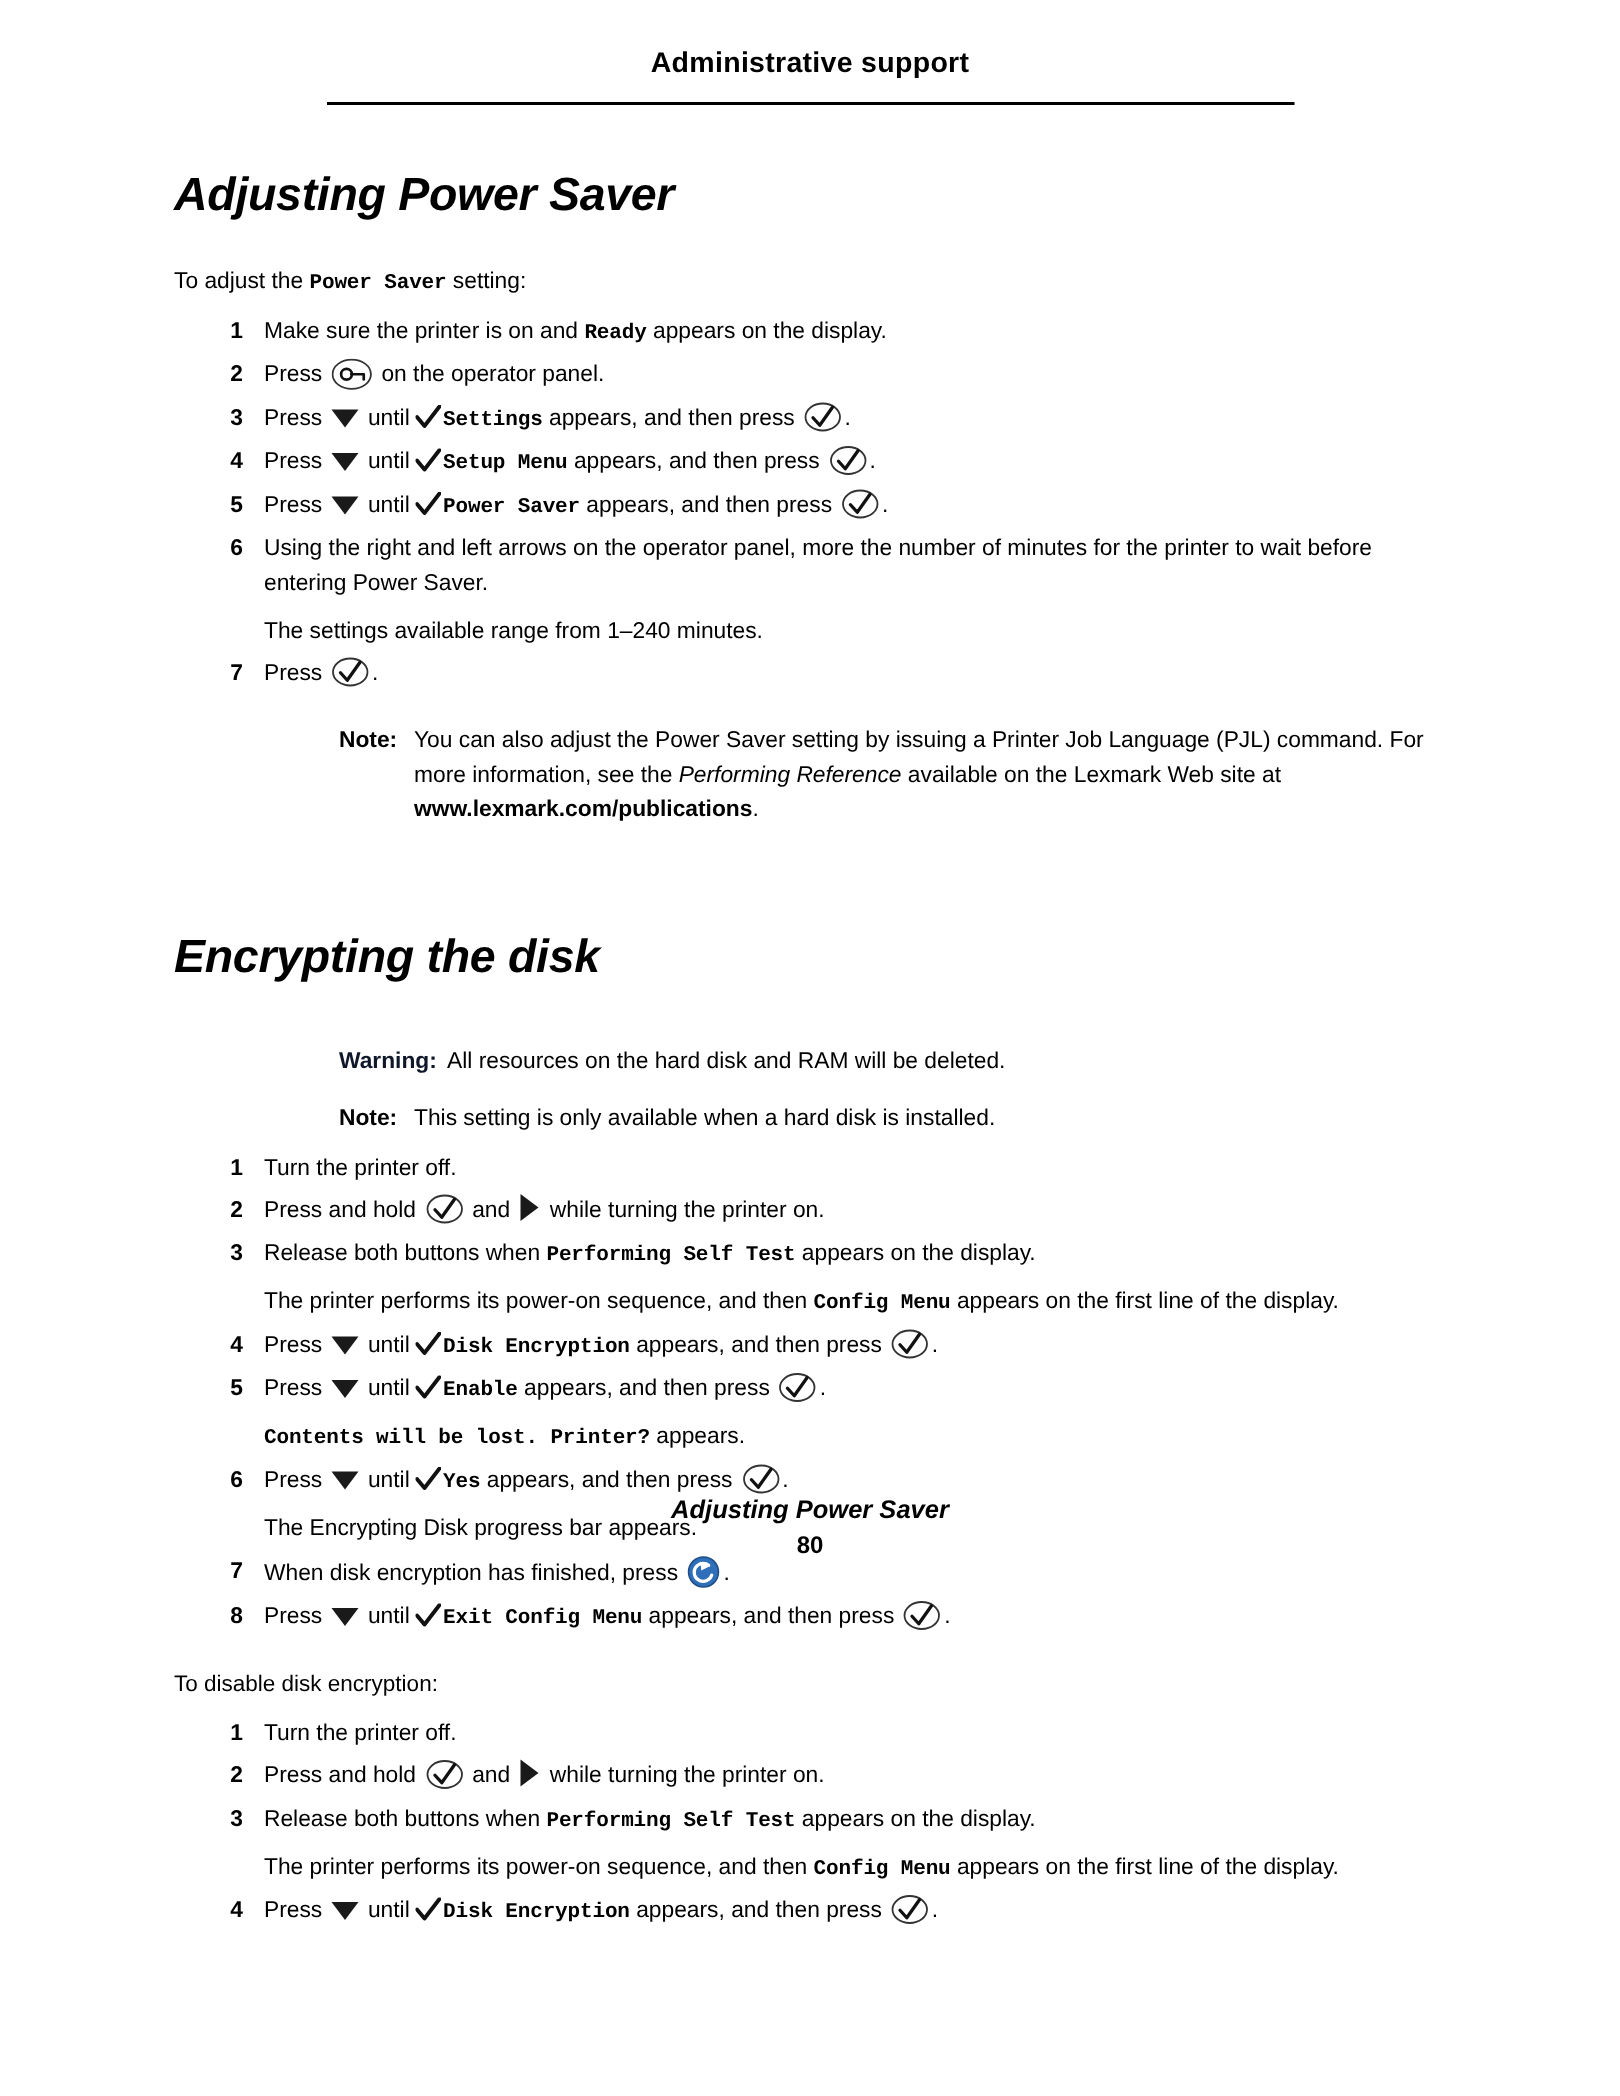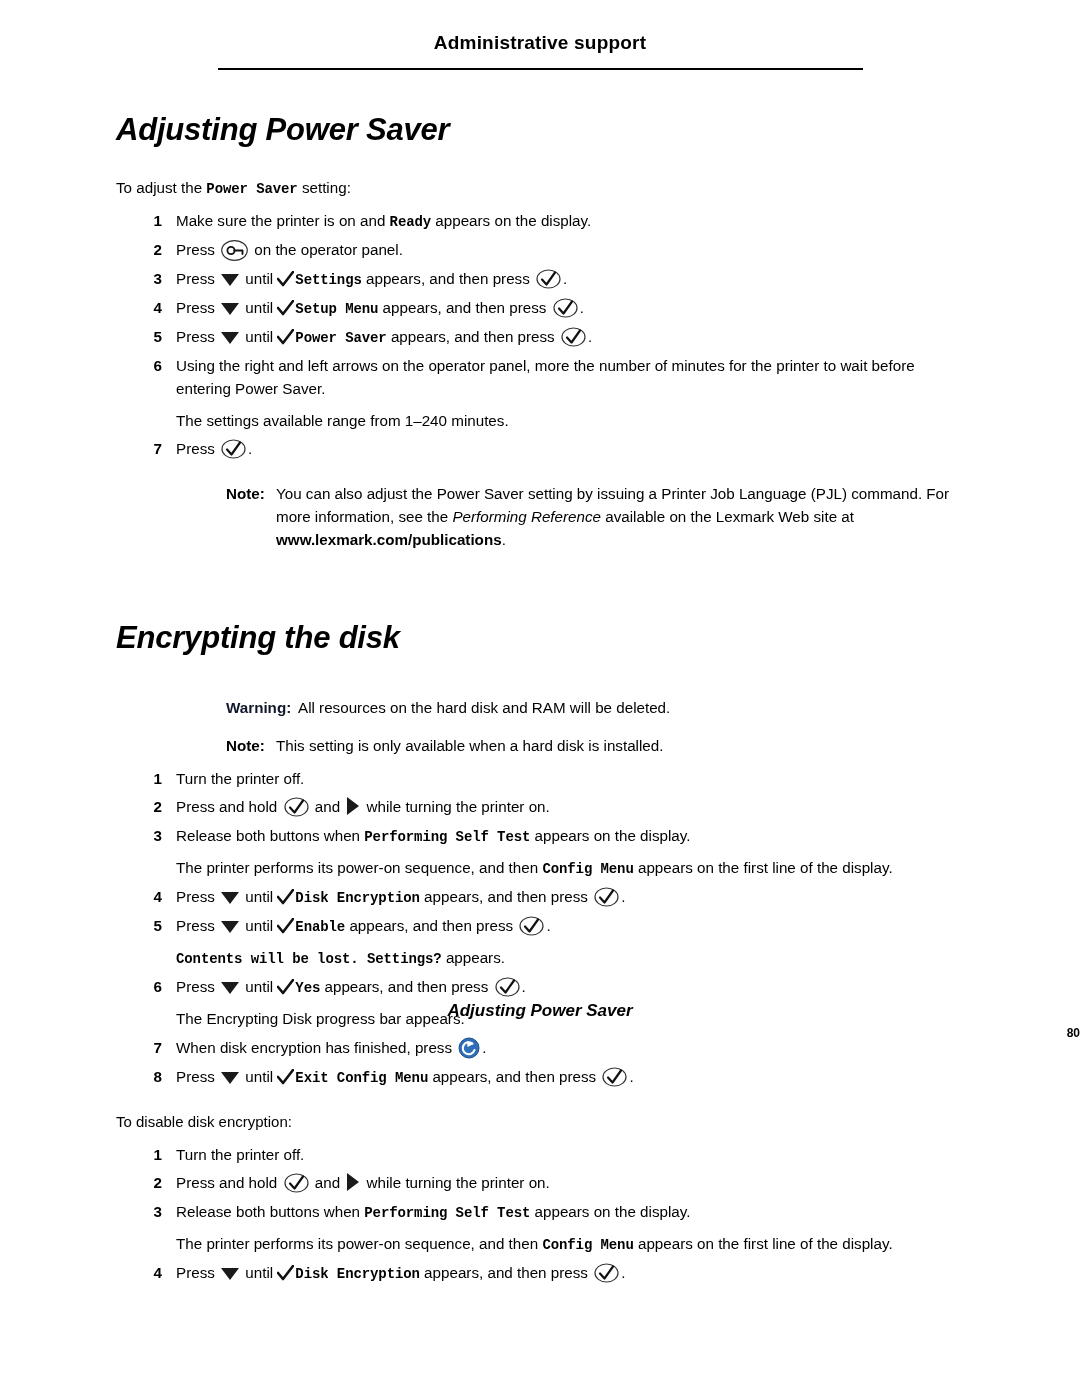--- a/index.html
+++ b/index.html
@@ -196,23 +196,22 @@
     text-align: center;
   }
   .footer .fname {
     font-family: "Liberation Sans", sans-serif;
     font-style: italic;
     font-weight: bold;
     font-size: 17px;
   }
   .footer .fpage {
     font-weight: bold;
-    font-size: 12px;
+    font-size: 16px;
     margin-top: 5px;
-    text-align: right;
   }
 </style>
 </head>
 <body>
 
 <div class="page">
 
   <div class="header">Administrative support</div>
   <div class="header-rule"></div>
 
@@ -284,21 +283,21 @@
             </svg></span><span class="mono">Disk Encryption</span><span> appears, and then press </span><span class="icon ico-select"><svg width="25" height="20" viewBox="0 0 25 20">
               <ellipse cx="12.5" cy="10" rx="11.5" ry="9" fill="#ffffff" stroke="#333" stroke-width="1.2"></ellipse>
               <path d="M6 10.5 L10.5 15.5 L19 3.5" fill="none" stroke="#111" stroke-width="2.2" stroke-linecap="round" stroke-linejoin="round"></path>
             </svg></span><span>.</span></li>
         <li><span class="num">5</span><span>Press </span><span class="icon ico-down"></span><span> until </span><span class="icon ico-check"><svg width="17" height="16" viewBox="0 0 17 16">
               <path d="M1 8 L6 14 L16 1" fill="none" stroke="#111" stroke-width="2.6" stroke-linecap="round" stroke-linejoin="round"></path>
             </svg></span><span class="mono">Enable</span><span> appears, and then press </span><span class="icon ico-select"><svg width="25" height="20" viewBox="0 0 25 20">
               <ellipse cx="12.5" cy="10" rx="11.5" ry="9" fill="#ffffff" stroke="#333" stroke-width="1.2"></ellipse>
               <path d="M6 10.5 L10.5 15.5 L19 3.5" fill="none" stroke="#111" stroke-width="2.2" stroke-linecap="round" stroke-linejoin="round"></path>
             </svg></span><span>.</span></li>
-        <div class="sub"><span class="mono">Contents will be lost. Settings?</span><span> appears.</span></div>
+        <div class="sub"><span class="mono">Contents will be lost. Printer?</span><span> appears.</span></div>
         <li><span class="num">6</span><span>Press </span><span class="icon ico-down"></span><span> until </span><span class="icon ico-check"><svg width="17" height="16" viewBox="0 0 17 16">
               <path d="M1 8 L6 14 L16 1" fill="none" stroke="#111" stroke-width="2.6" stroke-linecap="round" stroke-linejoin="round"></path>
             </svg></span><span class="mono">Yes</span><span> appears, and then press </span><span class="icon ico-select"><svg width="25" height="20" viewBox="0 0 25 20">
               <ellipse cx="12.5" cy="10" rx="11.5" ry="9" fill="#ffffff" stroke="#333" stroke-width="1.2"></ellipse>
               <path d="M6 10.5 L10.5 15.5 L19 3.5" fill="none" stroke="#111" stroke-width="2.2" stroke-linecap="round" stroke-linejoin="round"></path>
             </svg></span><span>.</span></li>
         <div class="sub"><span>The Encrypting Disk progress bar appears.</span></div>
         <li><span class="num">7</span><span>When disk encryption has finished, press </span><span class="icon ico-back"><svg width="22" height="22" viewBox="0 0 22 22">
               <circle cx="11" cy="11" r="10" fill="#2f6fba" stroke="#1d4d85" stroke-width="1"></circle>
               <path d="M14.5 6.5 a6 6 0 1 0 2 6.5" fill="none" stroke="#ffffff" stroke-width="2.1" stroke-linecap="round"></path>

